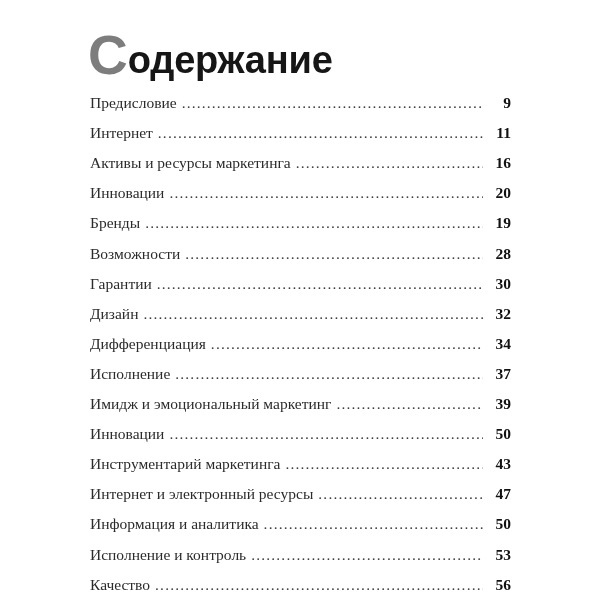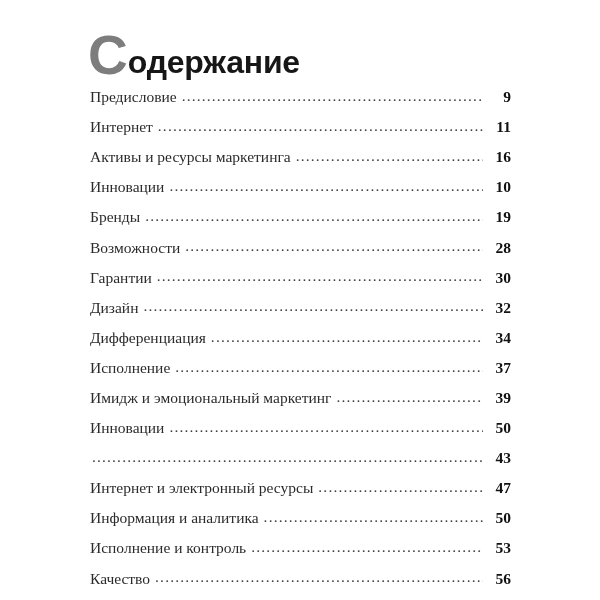--- a/index.html
+++ b/index.html
@@ -35,38 +35,38 @@
   .toc-title .dropcap {
     font-size: 55px;
     line-height: 1;
     color: #7d7d7d;
     letter-spacing: -1px;
     position: relative;
     top: 1px;
   }
 
   .toc-title .rest {
-    font-size: 32px;
+    font-size: 38px;
     line-height: 1;
     color: #161616;
     letter-spacing: -0.2px;
     margin-left: 1px;
   }
 
   
   .toc-list {
     position: absolute;
     left: 90px;
     top: 82px;
     width: 421px;
   }
 
   .toc-entry {
     display: flex;
-    align-items: center;
+    align-items: flex-end;
     height: 30.1px;
     font-size: 15.5px;
     color: #2b2b2b;
     white-space: nowrap;
     overflow: hidden;
   }
 
   .toc-entry .entry-label {
     flex: 0 0 auto;
     padding-right: 3px;
@@ -128,21 +128,21 @@
         <span class="entry-page">11</span>
       </div>
       <div class="toc-entry">
         <span class="entry-label">Активы и ресурсы маркетинга</span>
         <span class="leader"></span>
         <span class="entry-page">16</span>
       </div>
       <div class="toc-entry">
         <span class="entry-label">Инновации</span>
         <span class="leader"></span>
-        <span class="entry-page">10</span>
+        <span class="entry-page">20</span>
       </div>
       <div class="toc-entry">
         <span class="entry-label">Бренды</span>
         <span class="leader"></span>
         <span class="entry-page">19</span>
       </div>
       <div class="toc-entry">
         <span class="entry-label">Возможности</span>
         <span class="leader"></span>
         <span class="entry-page">28</span>
@@ -171,20 +171,21 @@
         <span class="entry-label">Имидж и эмоциональный маркетинг</span>
         <span class="leader"></span>
         <span class="entry-page">39</span>
       </div>
       <div class="toc-entry">
         <span class="entry-label">Инновации</span>
         <span class="leader"></span>
         <span class="entry-page">50</span>
       </div>
       <div class="toc-entry">
+        <span class="entry-label">Инструментарий маркетинга</span>
         <span class="leader"></span>
         <span class="entry-page">43</span>
       </div>
       <div class="toc-entry">
         <span class="entry-label">Интернет и электронный ресурсы</span>
         <span class="leader"></span>
         <span class="entry-page">47</span>
       </div>
       <div class="toc-entry">
         <span class="entry-label">Информация и аналитика</span>

